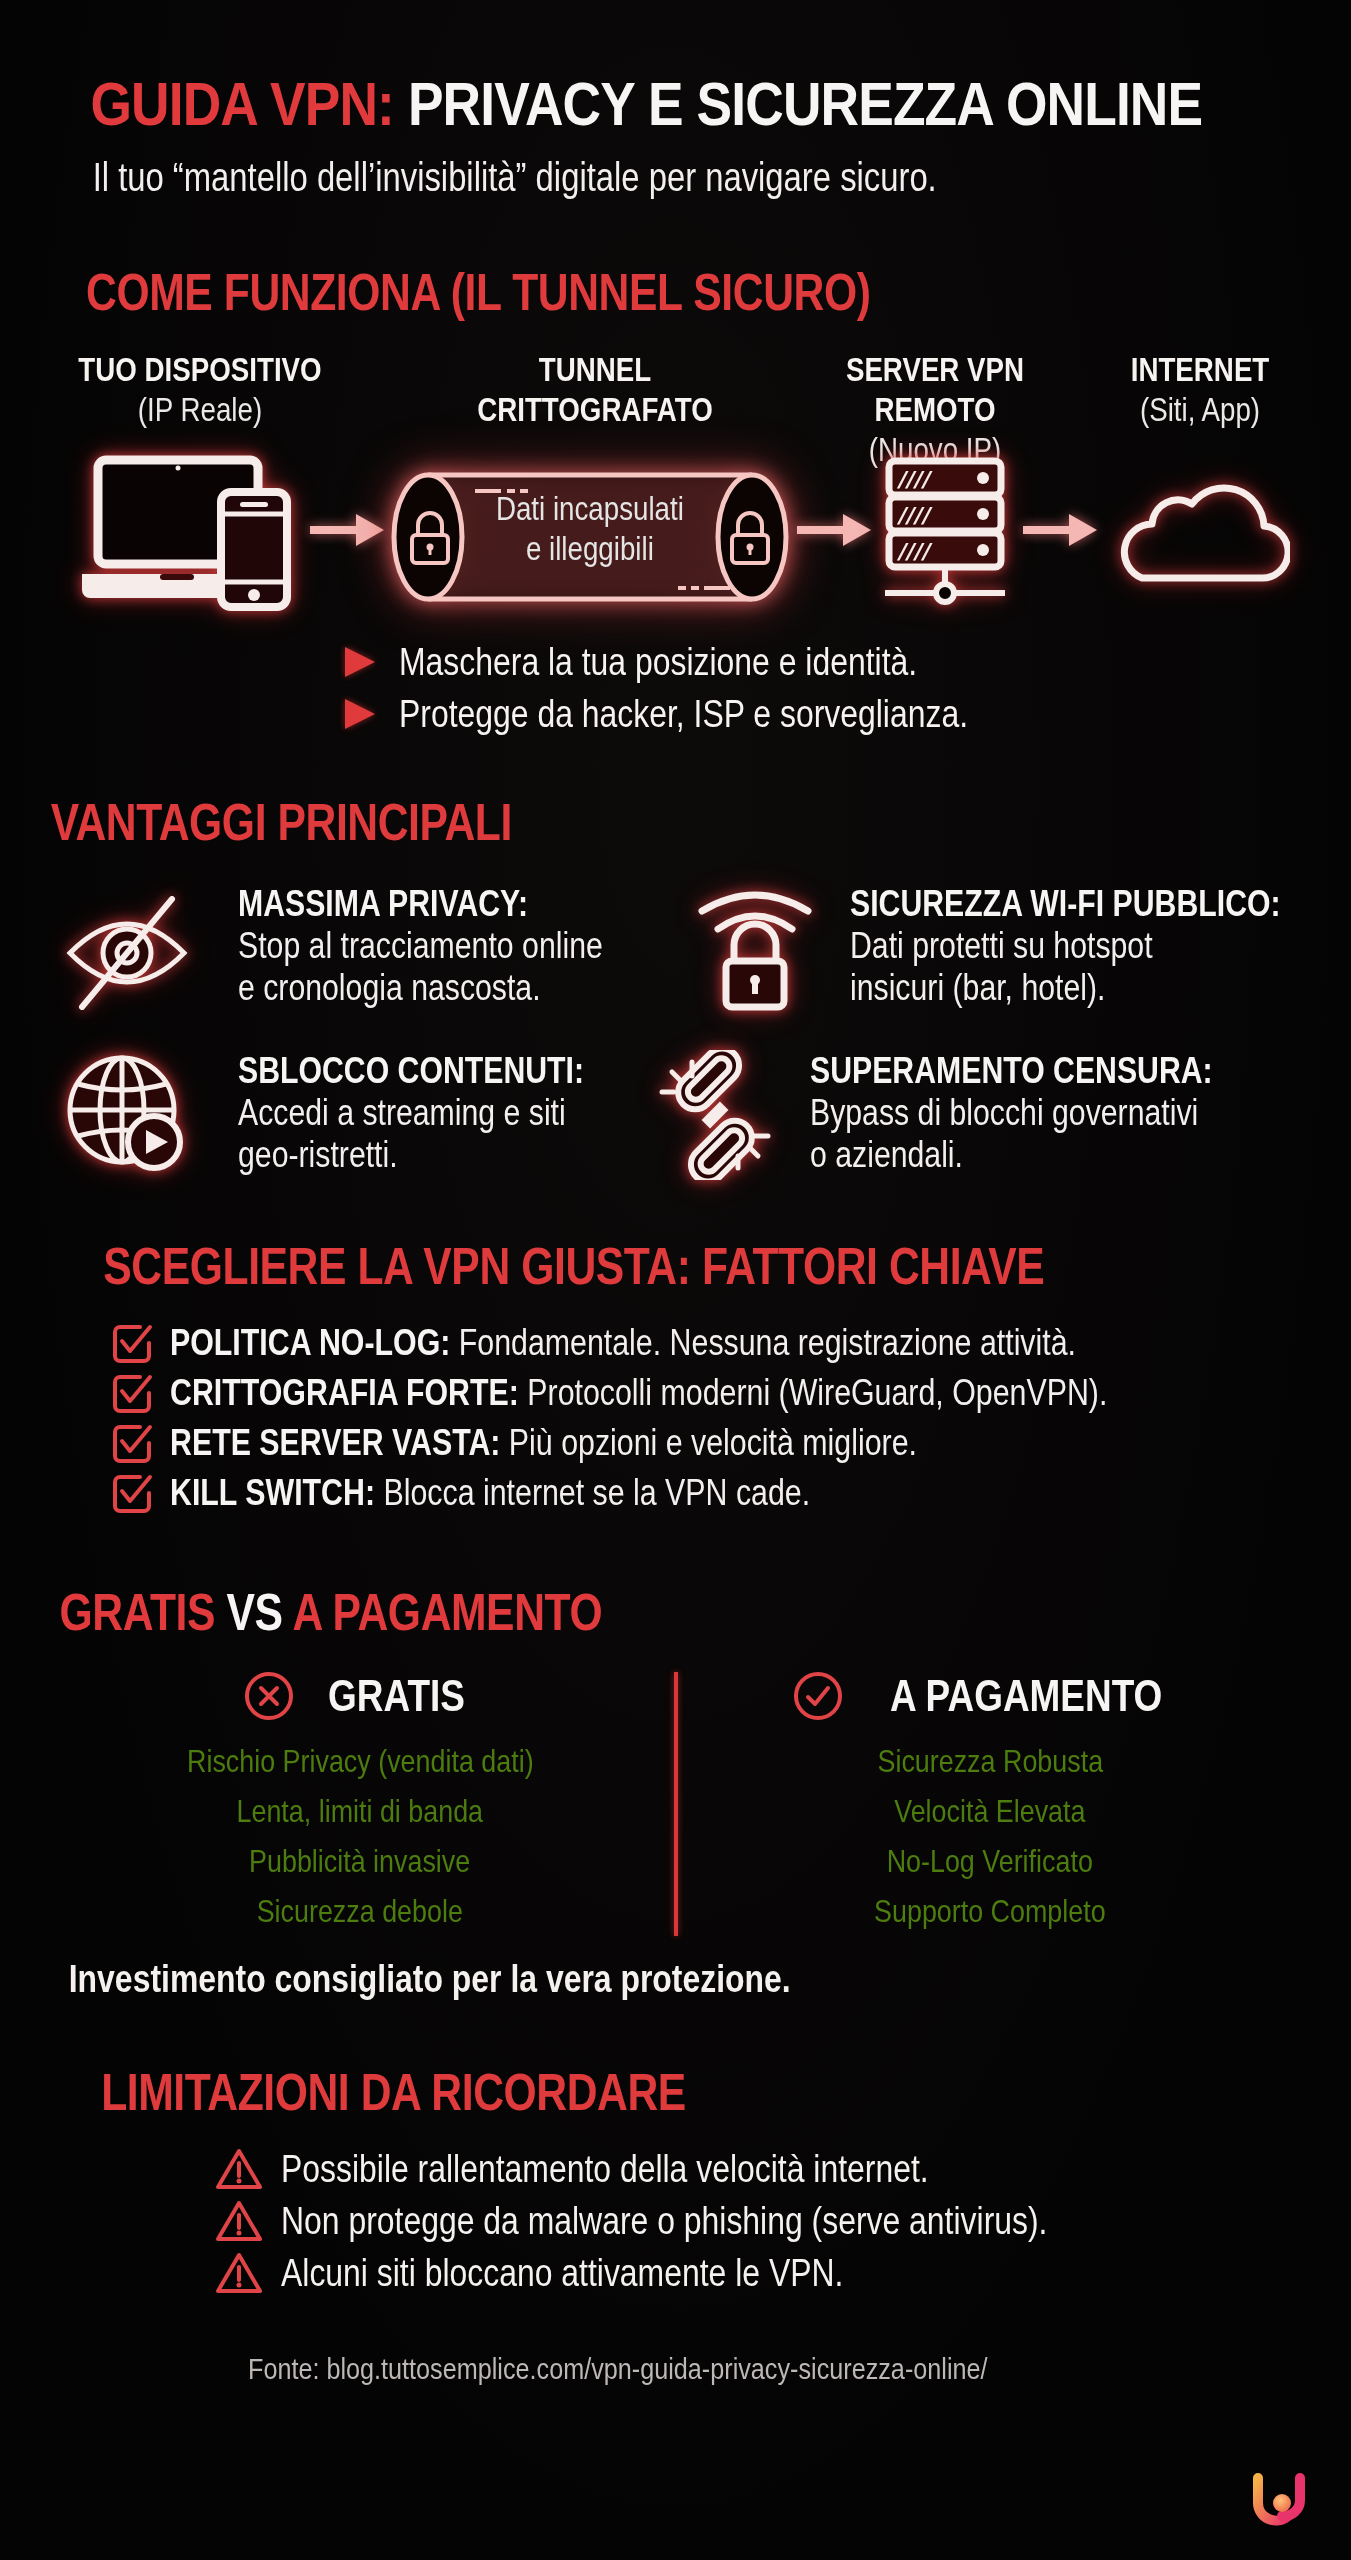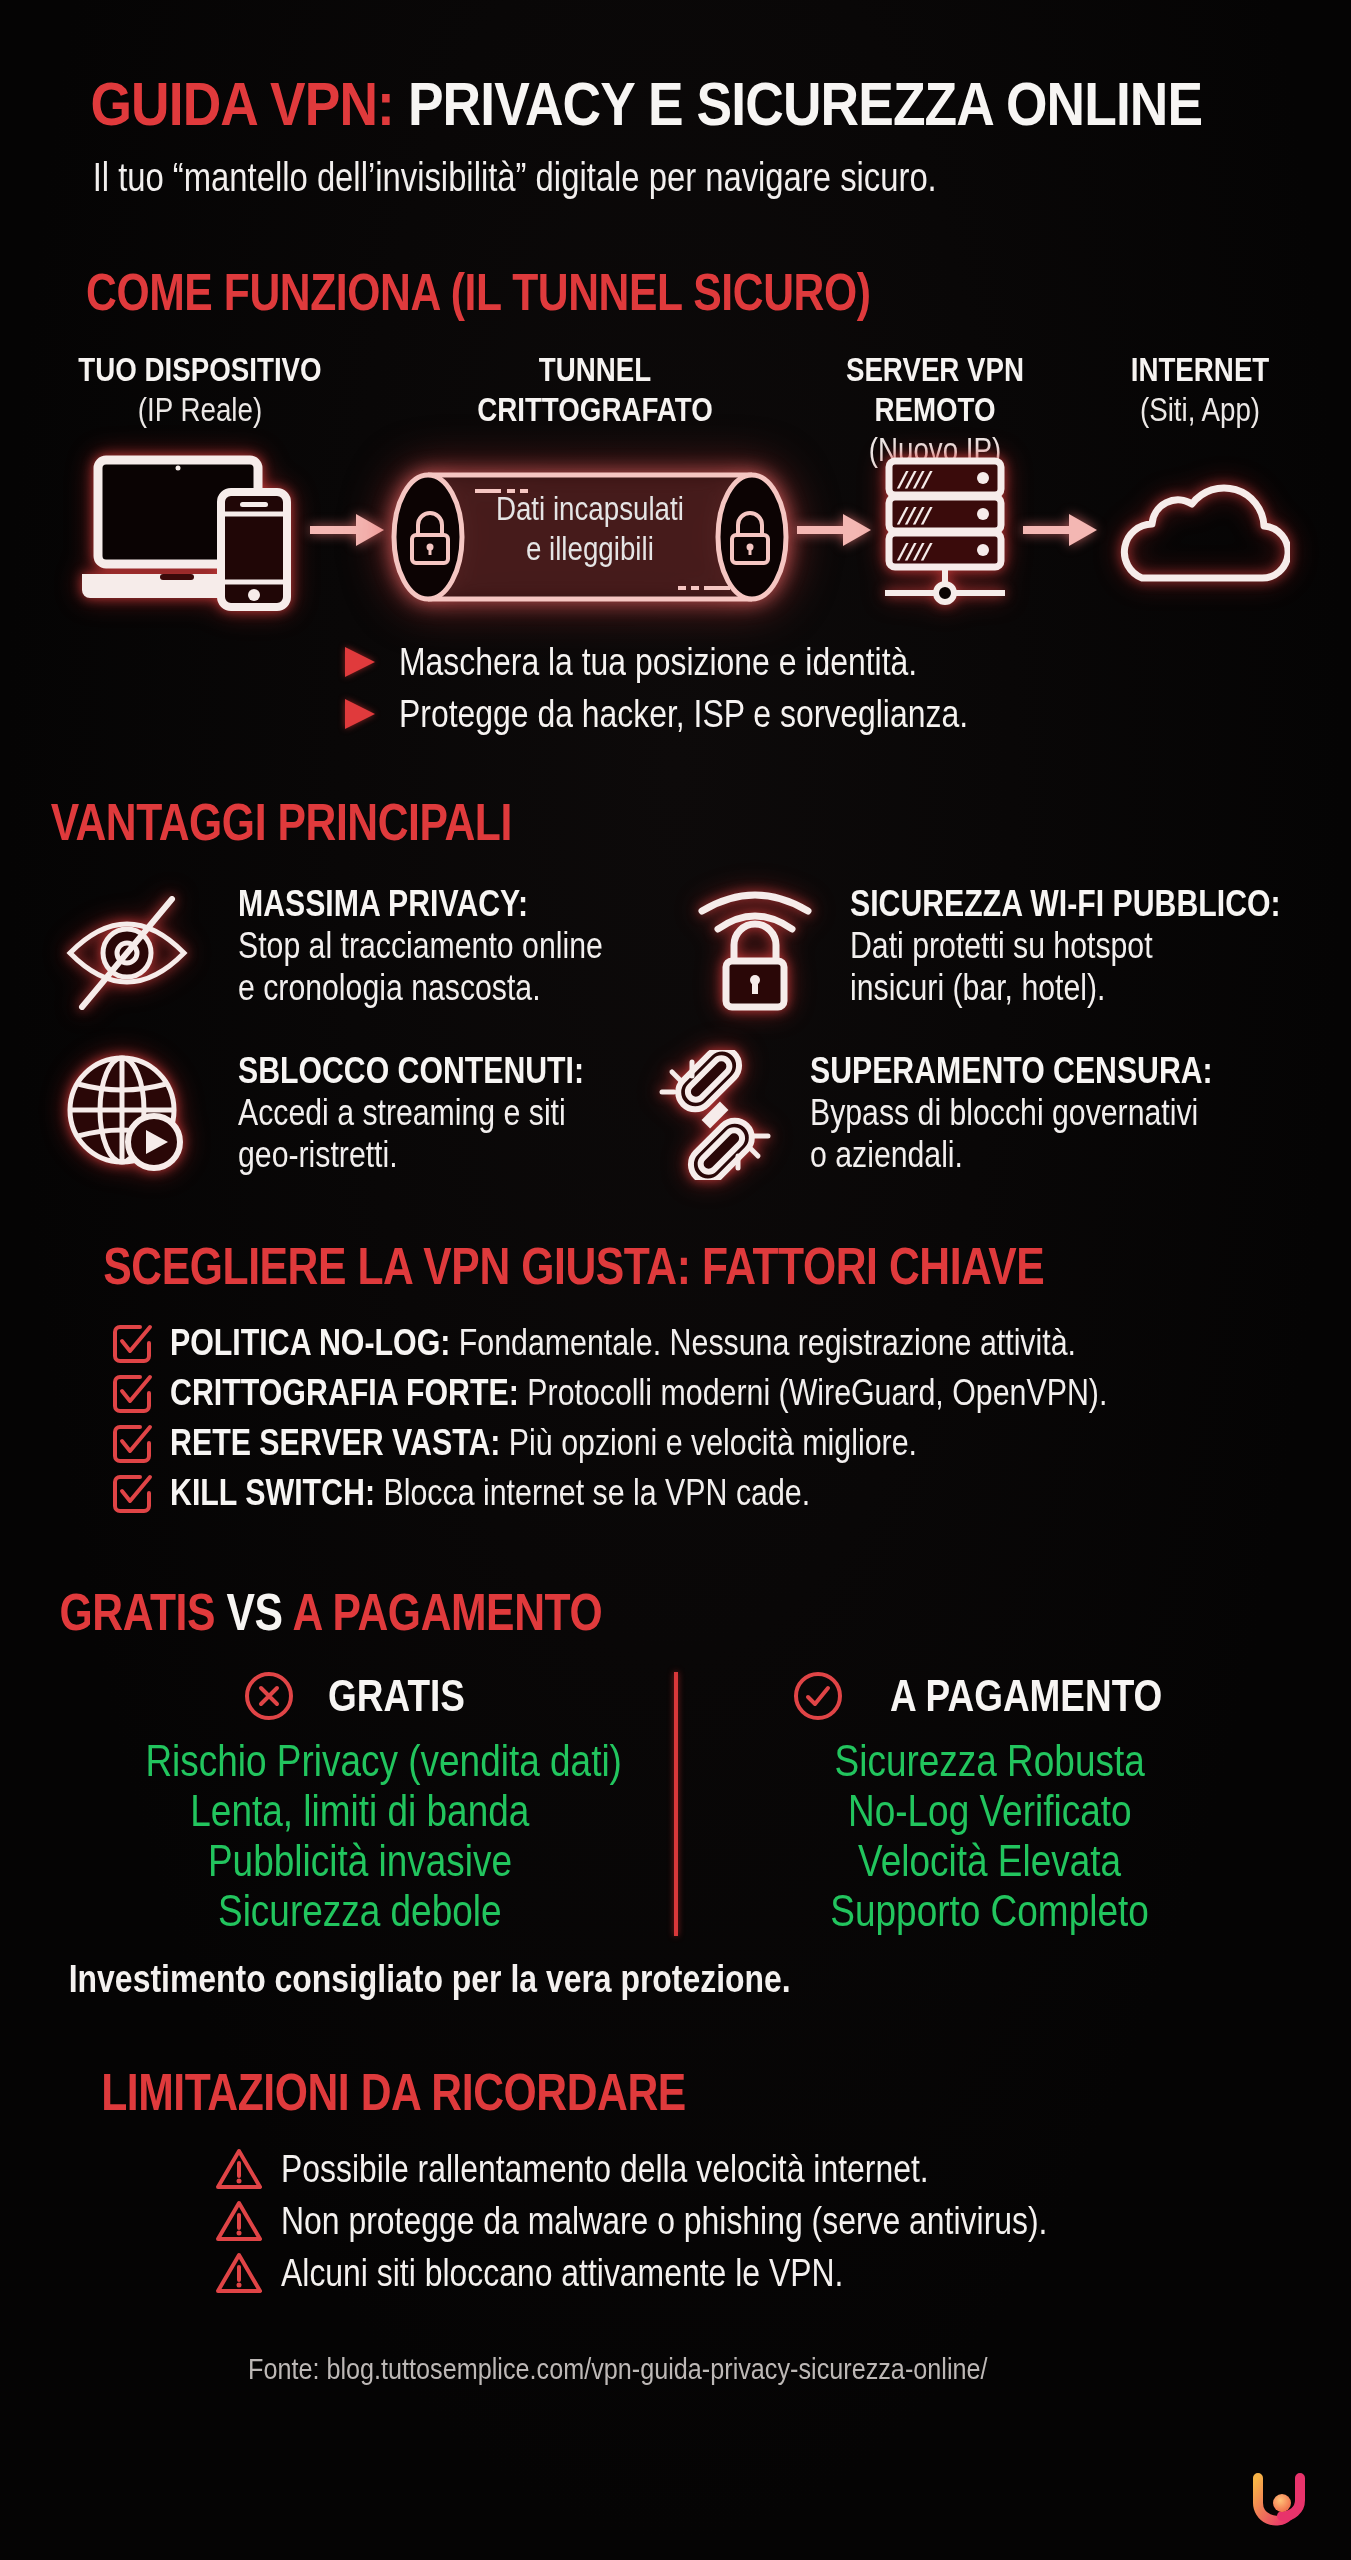--- a/index.html
+++ b/index.html
@@ -42,21 +42,21 @@
   .feature .fhead { font-size: 36px; font-weight: bold; line-height: 42px; color: #f7f5f3; }
   .feature .fdesc { font-size: 36px; line-height: 42px; color: #f2efee; }
 
   .check-row { display: flex; align-items: center; height: 50px; font-size: 37px; }
   .check-row .txt { transform: scaleX(0.82); transform-origin: left center; white-space: nowrap; }
   .check-row b { font-weight: bold; color: #f7f5f3; }
   .check-row span.d { color: #f2efee; }
 
   .col-head { display: flex; align-items: center; justify-content: center; font-size: 44px; font-weight: bold; color: #f7f5f3; }
   .col-head .t { transform: scaleX(0.84); display: inline-block; }
-  .col-item { font-size: 44px; line-height: 50px; text-align: center; color: #22c55e; }
+  .col-item { font-size: 32px; line-height: 50px; text-align: center; color: #4d7c0f; }
   .col-item span { display: inline-block; transform: scaleX(0.84); white-space: nowrap; }
 
   .warn-row { display: flex; align-items: center; height: 52px; font-size: 38px; color: #f4f1ef; }
   .warn-row .txt { transform: scaleX(0.84); transform-origin: left center; white-space: nowrap; }
 
   .source { font-size: 30px; color: #bdb8b6; }
 </style>
 </head>
 <body>
 
@@ -330,22 +330,22 @@
 
 <div class="abs" style="left:730px; top:1668px; width:520px;">
   <div class="col-head" style="height:56px; margin-bottom:12px;">
     <svg width="52" height="52" viewBox="0 0 52 52" style="margin-right:20px;">
       <circle cx="26" cy="26" r="22" fill="none" stroke="#e04446" stroke-width="4"></circle>
       <path d="M16 27 L23 34 L36 18" fill="none" stroke="#e04446" stroke-width="4" stroke-linecap="round" stroke-linejoin="round"></path>
     </svg>
     <span class="t">A PAGAMENTO</span>
   </div>
   <div class="col-item"><span>Sicurezza Robusta</span></div>
+  <div class="col-item"><span>Velocità Elevata</span></div>
   <div class="col-item"><span>No-Log Verificato</span></div>
-  <div class="col-item"><span>Velocità Elevata</span></div>
   <div class="col-item"><span>Supporto Completo</span></div>
 </div>
 
 <div class="abs center" style="top:1958px;font-weight:bold;">
   <span class="cond" style="font-size:38px; color:#f4f1ef; transform:scaleX(0.84);">Investimento consigliato per la vera protezione.</span>
 </div>
 
 <div class="abs center" style="top:2062px;padding-left:37px;">
   <span class="cond section-title">LIMITAZIONI DA RICORDARE</span>
 </div>

